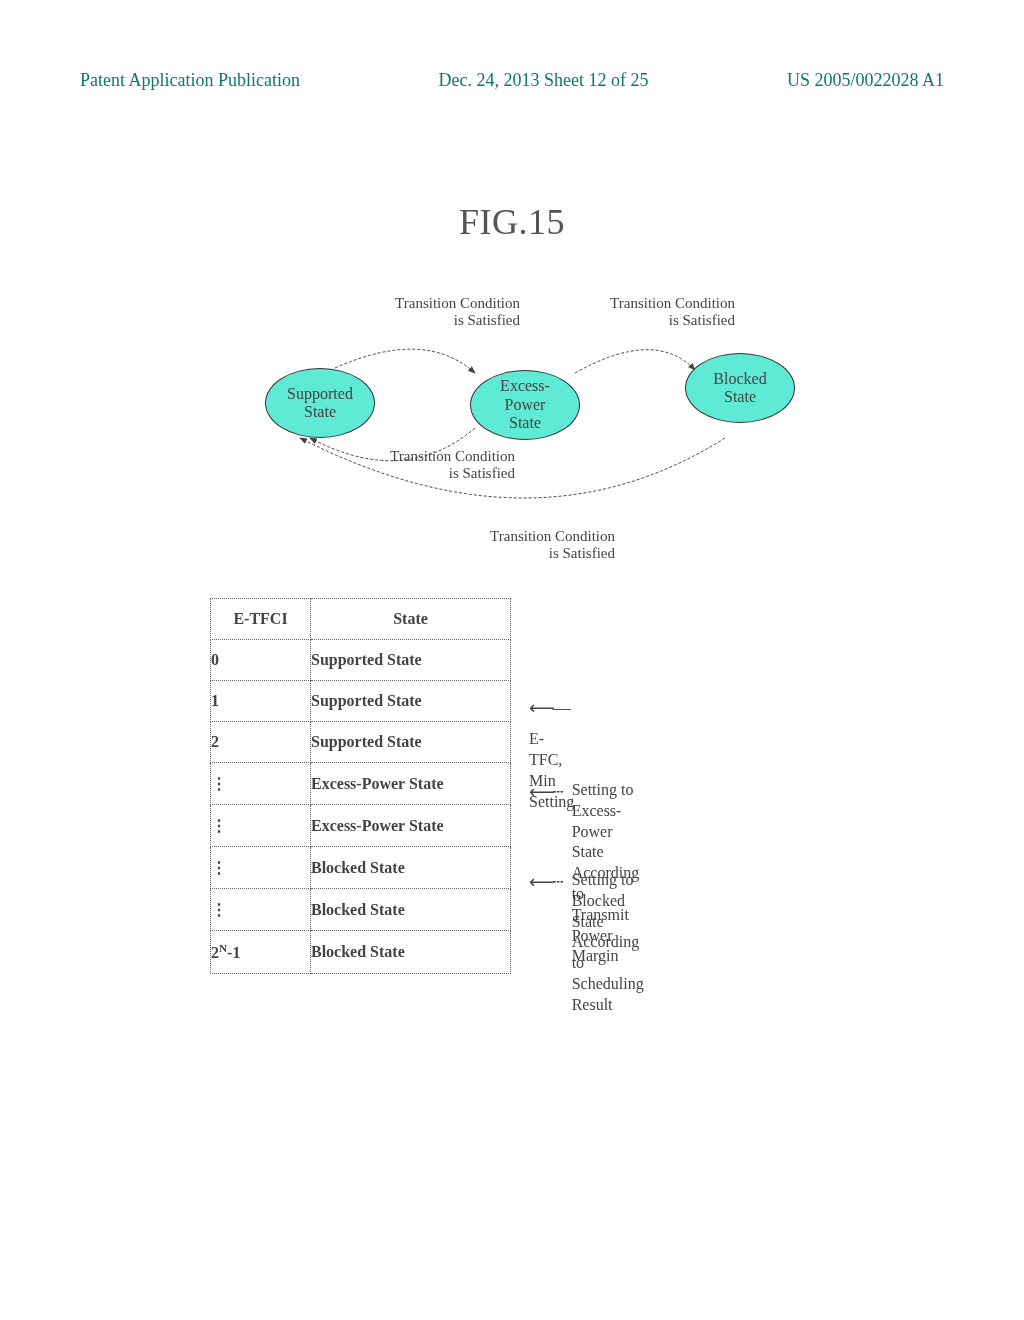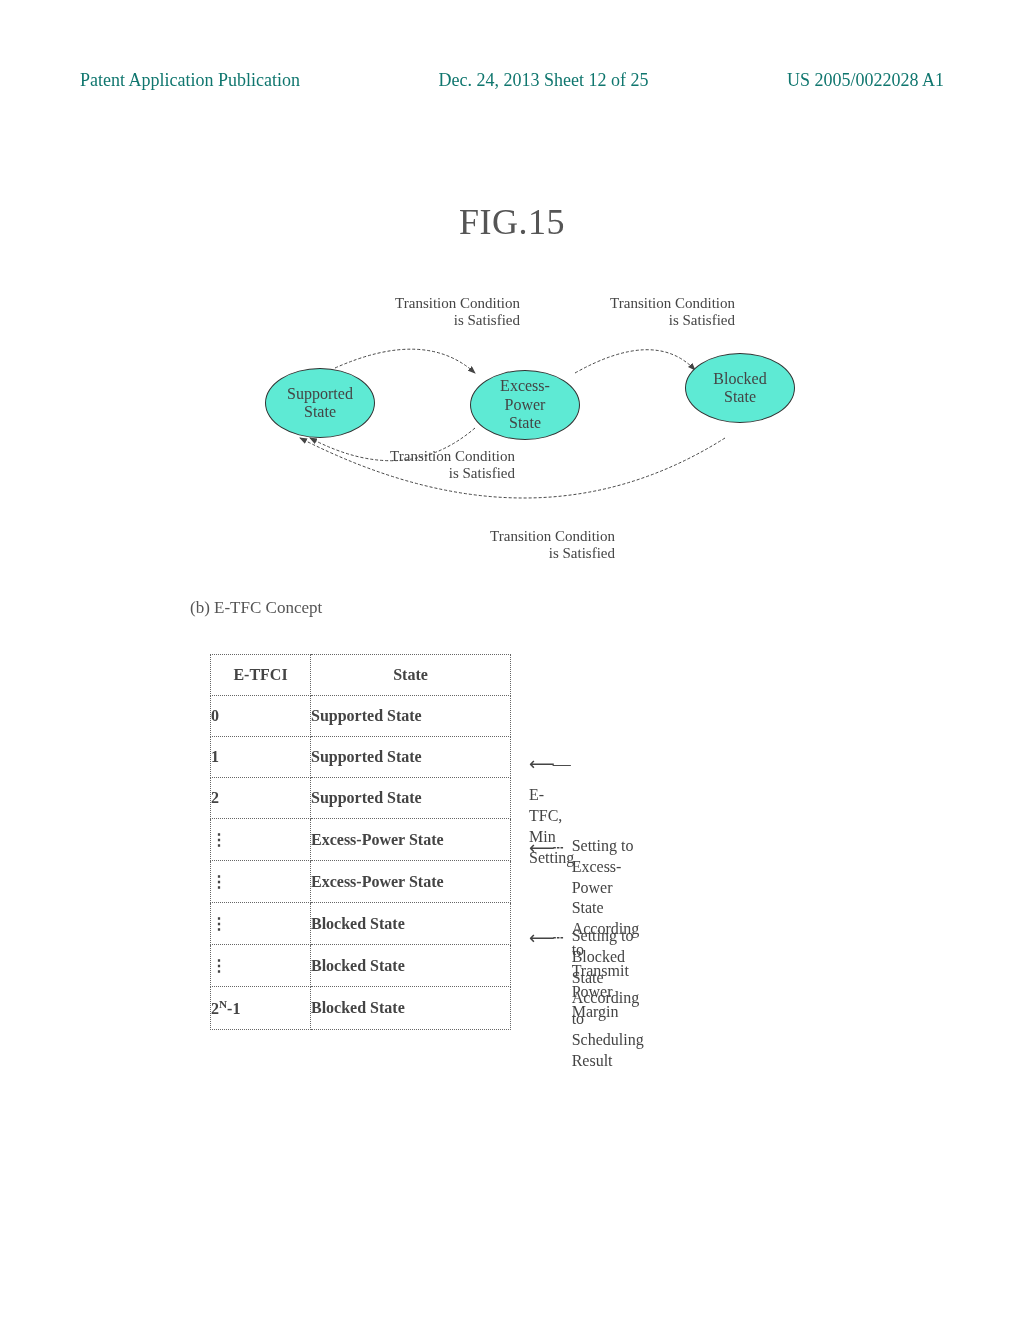--- a/index.html
+++ b/index.html
@@ -198,21 +198,20 @@
     <div class="trans-label tl-top-left" style="white-space:pre-line">Transition Condition
 is Satisfied</div>
     <div class="trans-label tl-top-right" style="white-space:pre-line">Transition Condition
 is Satisfied</div>
     <div class="trans-label tl-mid" style="white-space:pre-line">Transition Condition
 is Satisfied</div>
     <div class="trans-label tl-bottom" style="white-space:pre-line">Transition Condition
 is Satisfied</div>
   </div>
 
-  <div class="section-b-label">(b)  E-TFC Concept</div>
 
   <div class="table-wrap">
     <table class="etfc">
       <tbody>
           <tr>
         <th class="col-id">E-TFCI</th>
         <th class="col-state">State</th>
       </tr>
       <tr>
         <td>0</td>

